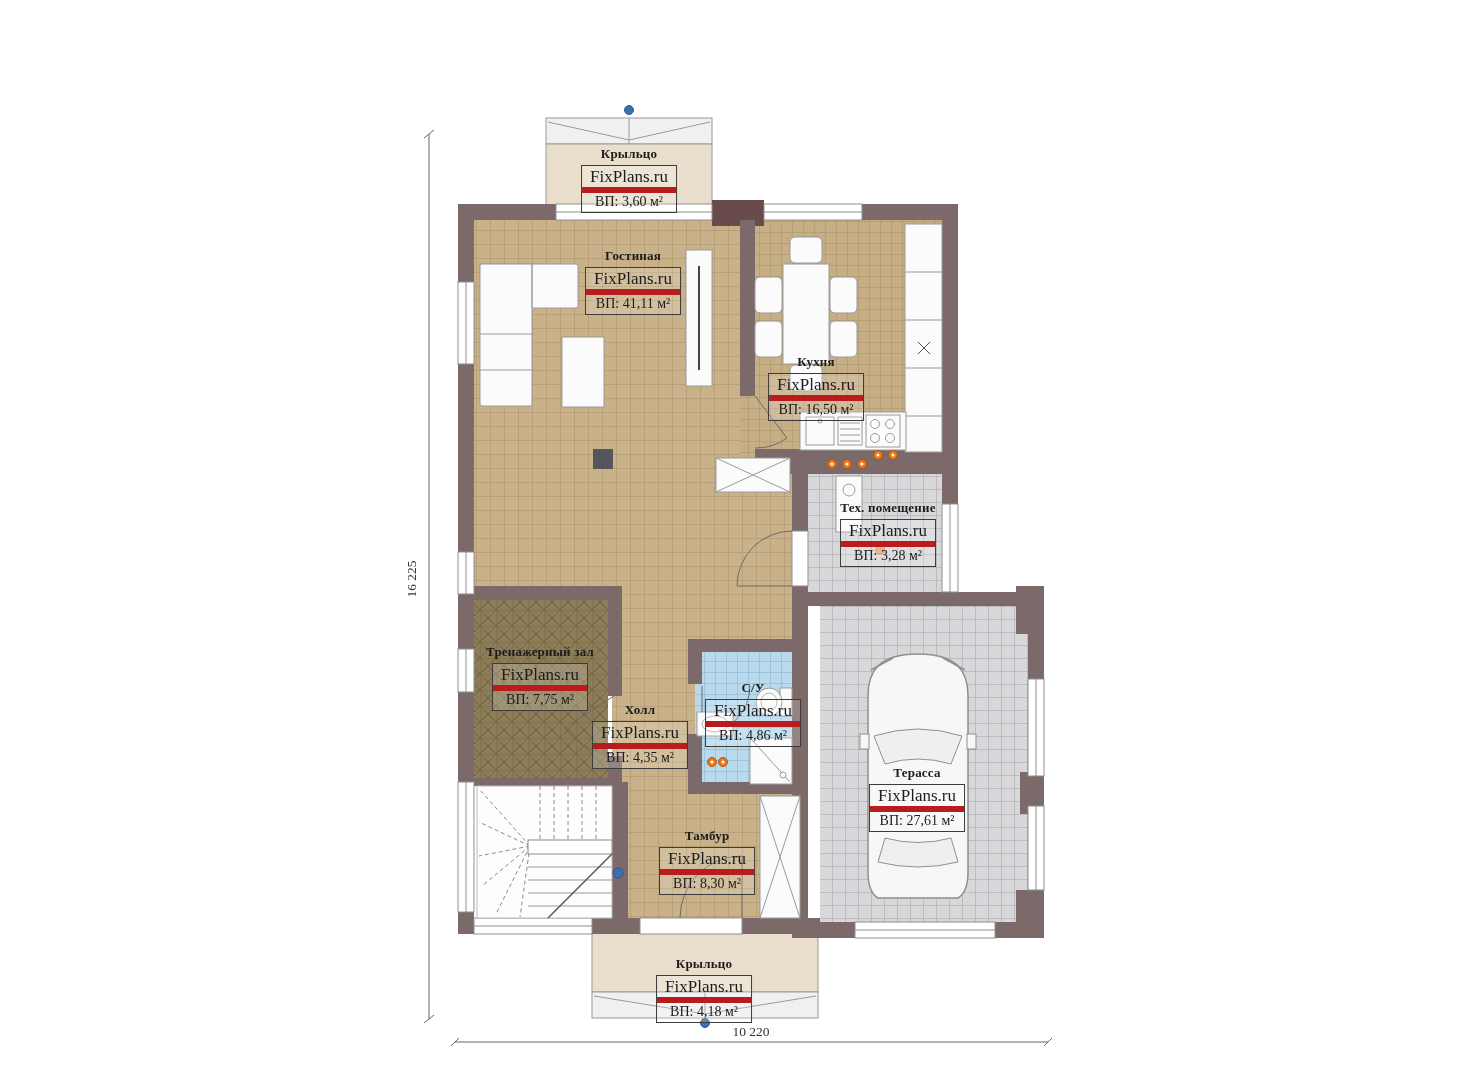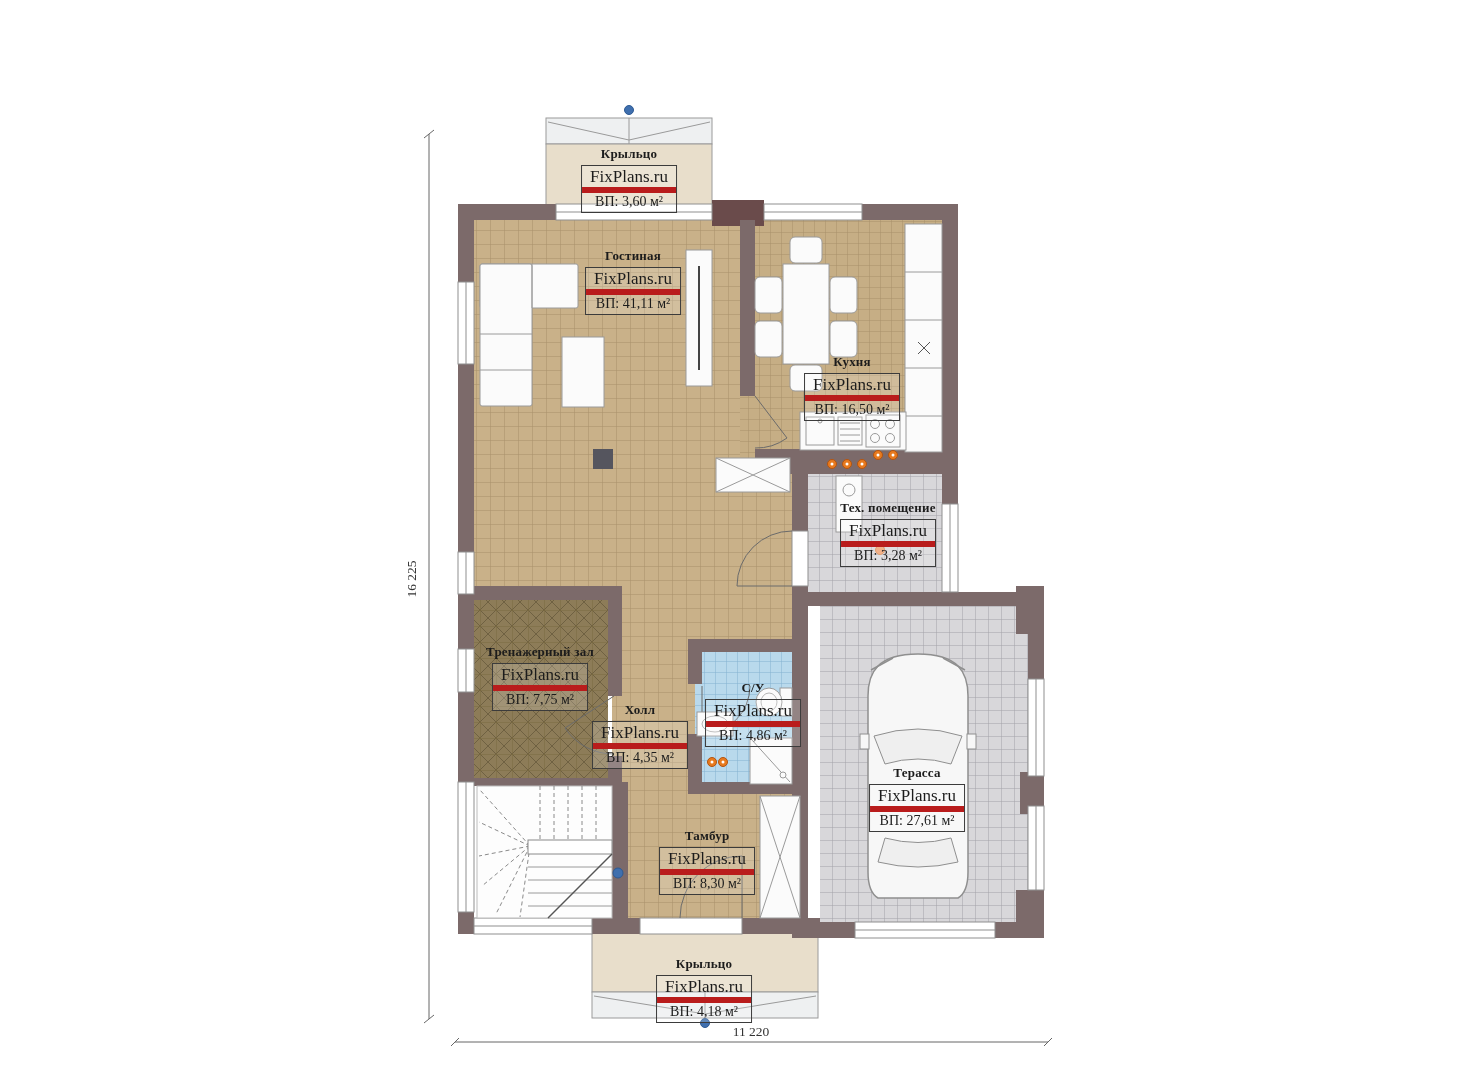--- a/index.html
+++ b/index.html
@@ -350,21 +350,21 @@
 </div>
 
 <div class="room-label" style="left:630px; top:214px;padding-left:6px;">
   <div class="room-name">Гостиная</div>
   <div class="room-box">
     <div class="brand">FixPlans.ru</div>
     <div class="area">ВП: 41,11 м²</div>
   </div>
 </div>
 
-<div class="room-label" style="left:852px; top:320px;">
+<div class="room-label" style="left:816px; top:320px;">
   <div class="room-name">Кухня</div>
   <div class="room-box">
     <div class="brand">FixPlans.ru</div>
     <div class="area">ВП: 16,50 м²</div>
   </div>
 </div>
 
 <div class="room-label" style="left:888px; top:466px;">
   <div class="room-name">Тех. помещение</div>
   <div class="room-box">
@@ -415,15 +415,15 @@
 
 <div class="room-label" style="left:704px; top:922px;">
   <div class="room-name">Крыльцо</div>
   <div class="room-box">
     <div class="brand">FixPlans.ru</div>
     <div class="area">ВП: 4,18 м²</div>
   </div>
 </div>
 
 <div id="dim-v" class="dim-label">16 225</div>
-<div id="dim-h" class="dim-label">11 220</div>
+<div id="dim-h" class="dim-label">10 220</div>
 
 </div>
 
 </body></html>

